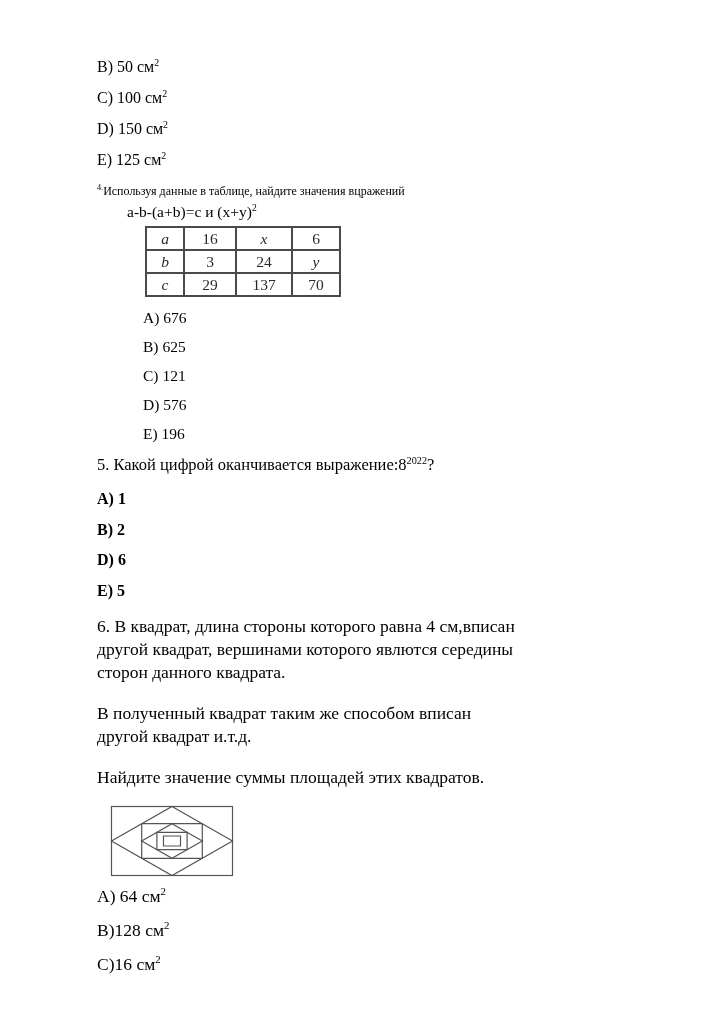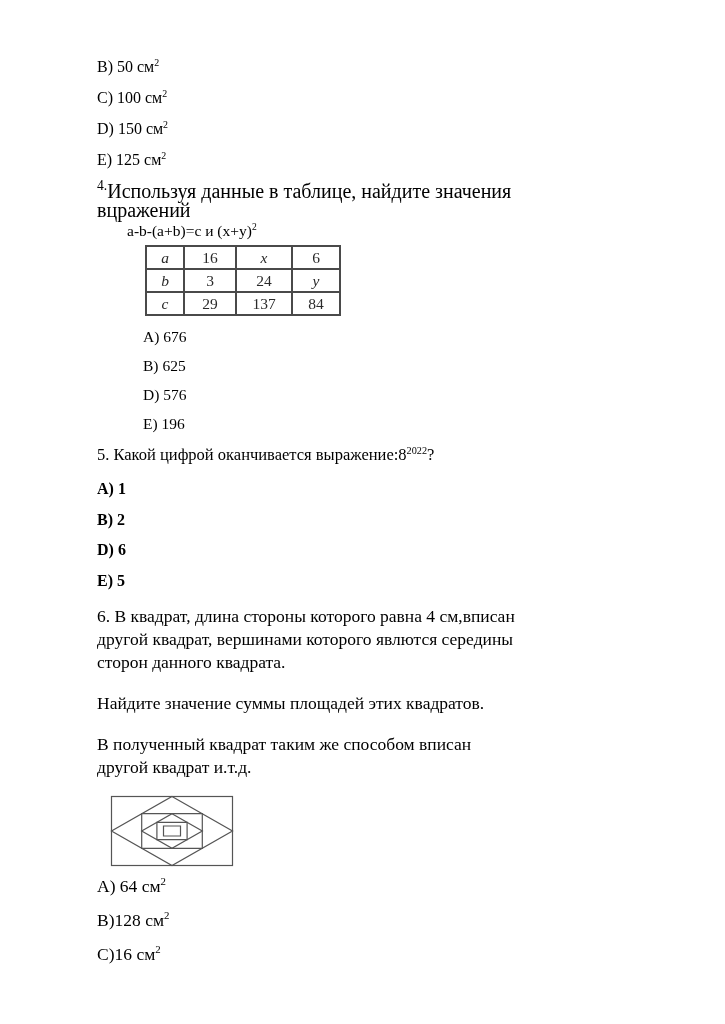--- a/index.html
+++ b/index.html
@@ -22,21 +22,21 @@
     line-height: 0;
   }
   
   .opt-top {
     font-size: 16px;
     line-height: 18px;
     margin-bottom: 13px;
   }
   
   .q4-header {
-    font-size: 20px;
+    font-size: 12px;
     line-height: 19px;
     margin-top: 10px;
   }
   .q4-header .qnum { font-size: 0.68em; }
   .q4-formula {
     font-size: 15.5px;
     line-height: 18px;
     margin: 2px 0 0 30px;
   }
   .table-wrap { margin: 5px 0 0 48px; }
@@ -131,46 +131,47 @@
         <tr>
           <td class="c0 it">b</td>
           <td class="c1">3</td>
           <td class="c2">24</td>
           <td class="c3 it">y</td>
         </tr>
         <tr>
           <td class="c0 it">c</td>
           <td class="c1">29</td>
           <td class="c2">137</td>
-          <td class="c3">84</td>
+          <td class="c3">70</td>
         </tr>
       </tbody>
     </table>
   </div>
 
   <div class="q4-opts">
     <div class="q4-opt">A) 676</div>
     <div class="q4-opt">B) 625</div>
+    <div class="q4-opt">C) 121</div>
     <div class="q4-opt">D) 576</div>
     <div class="q4-opt">E) 196</div>
   </div>
 
   <div class="q5-title">
     <span>5. Какой цифрой оканчивается выражение:8</span><sup class="sup">2022</sup><span>?</span>
   </div>
   <div class="q5-opts">
     <div class="q5-opt">A) 1</div>
     <div class="q5-opt">B) 2</div>
     <div class="q5-opt">D) 6</div>
     <div class="q5-opt">E) 5</div>
   </div>
 
   <div class="q6-para">6. В квадрат, длина стороны которого равна 4 см,вписан другой квадрат, вершинами которого явлются середины сторон данного квадрата.</div>
+  <div class="q6-para second">В полученный  квадрат таким же способом вписан другой квадрат и.т.д.</div>
   <div class="q6-para third">Найдите значение суммы площадей этих квадратов.</div>
-  <div class="q6-para second">В полученный  квадрат таким же способом вписан другой квадрат и.т.д.</div>
 
   <div class="figure-wrap">
     <svg width="124" height="72" viewBox="0 0 124 72">
       <g fill="none" stroke="#555" stroke-width="1.2">
         <rect x="1.5" y="1.5" width="121" height="69"></rect>
         <polygon points="62,1.5 122.5,36 62,70.5 1.5,36"></polygon>
         <polygon points="31.7,18.7 92.3,18.7 92.3,53.3 31.7,53.3"></polygon>
         <polygon points="62,18.7 92.3,36 62,53.3 31.7,36"></polygon>
         <polygon points="46.9,27.4 77.1,27.4 77.1,44.6 46.9,44.6"></polygon>
         <polygon points="53.5,31 70.5,31 70.5,41 53.5,41"></polygon>

